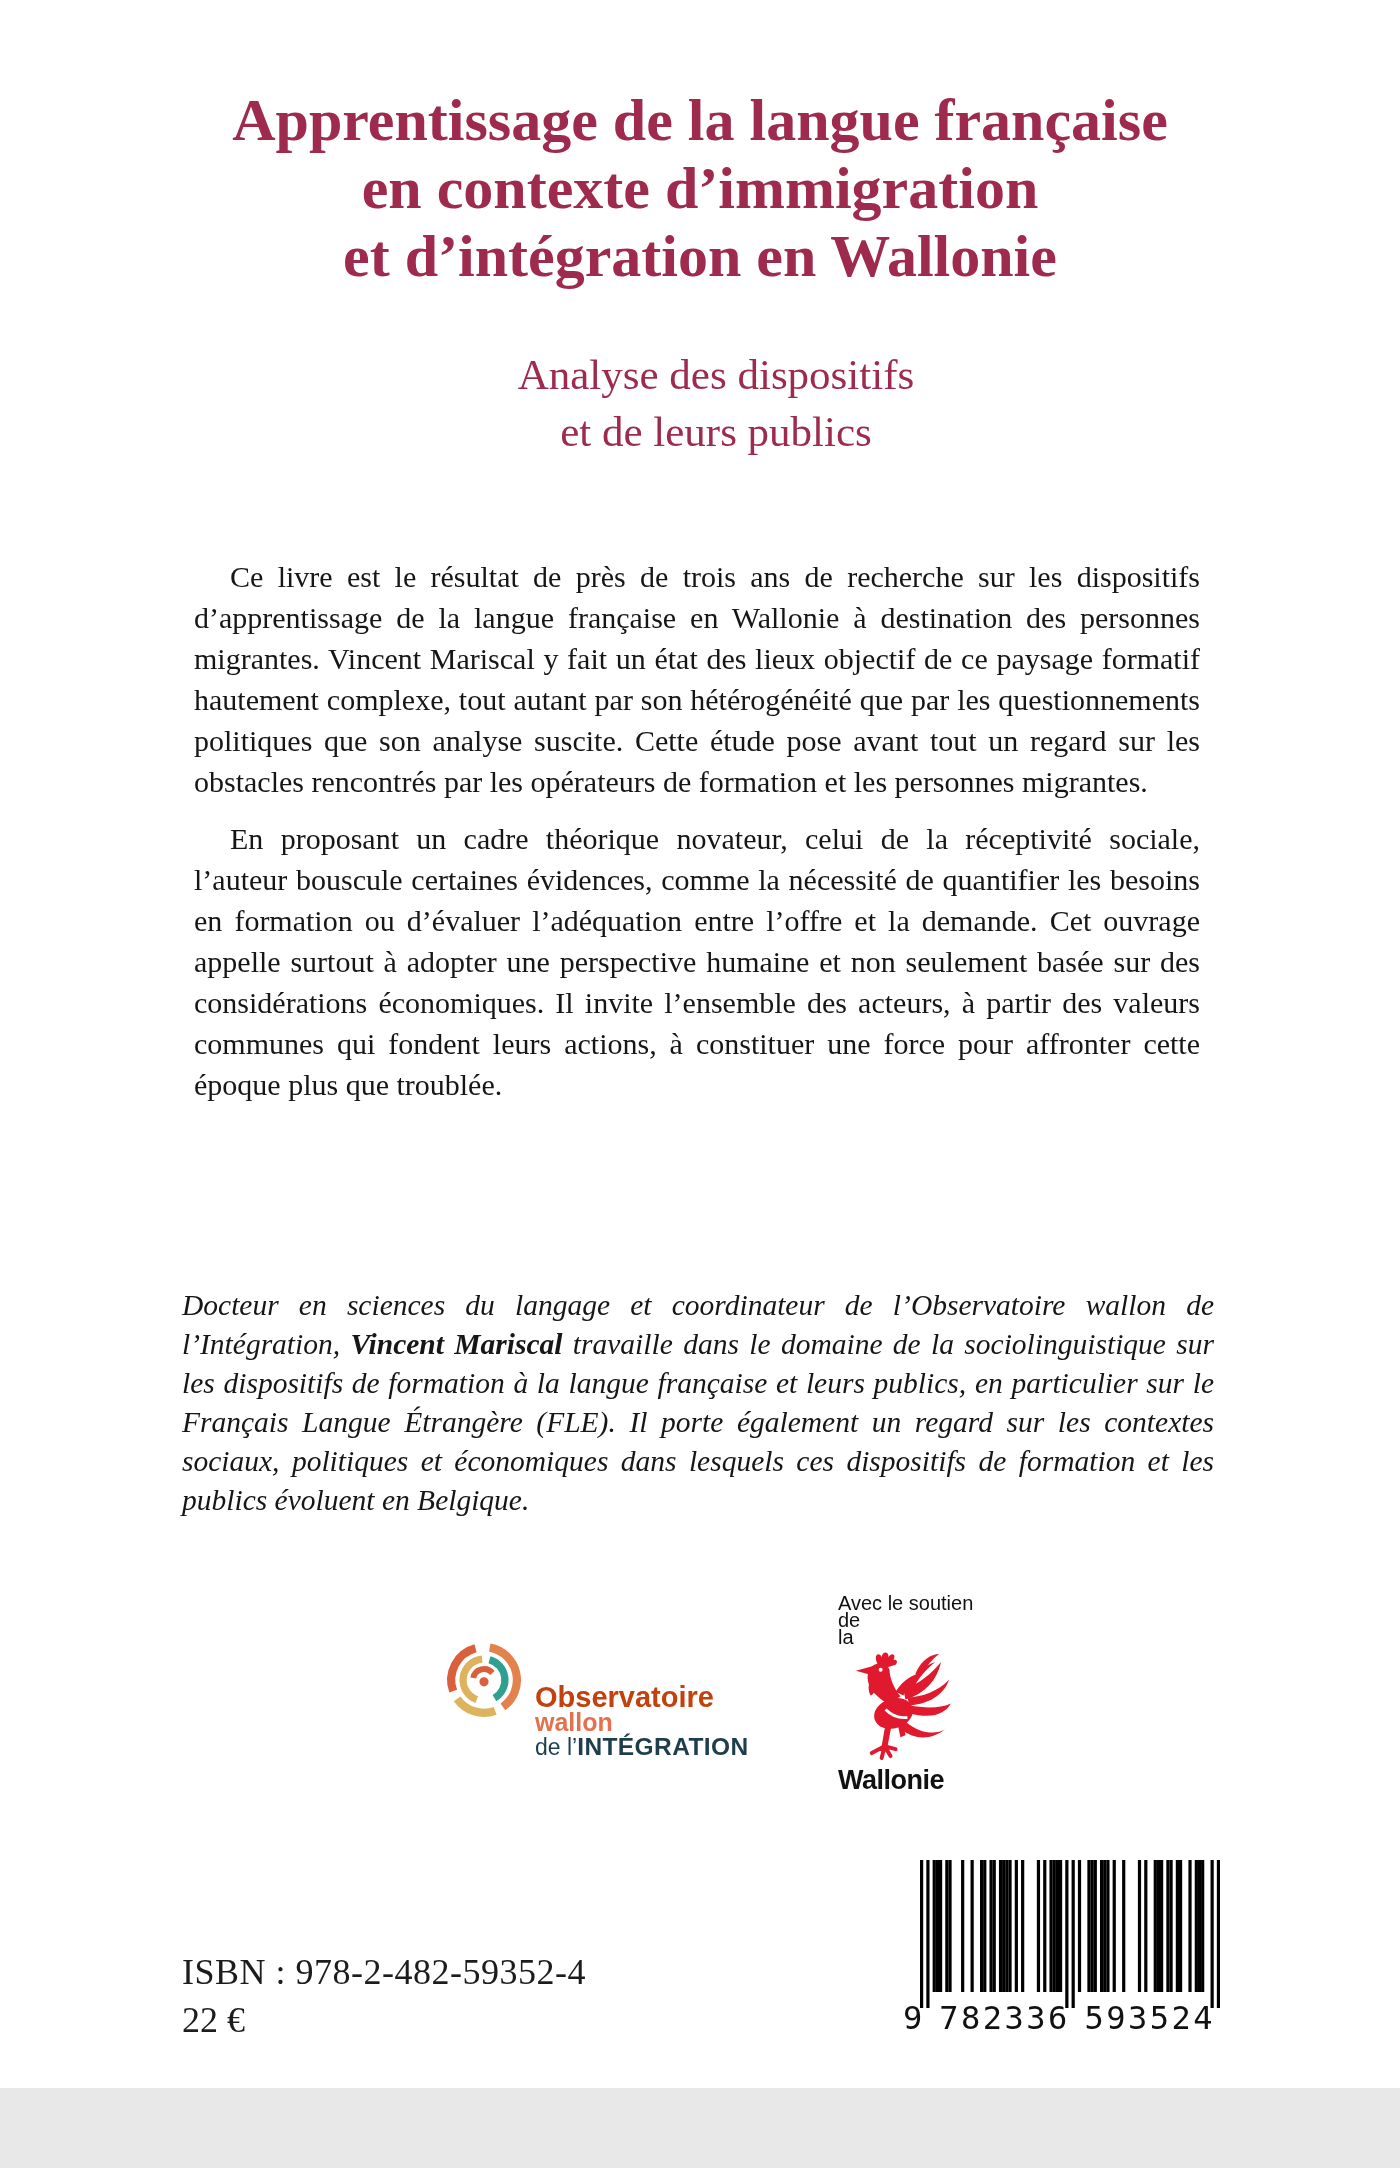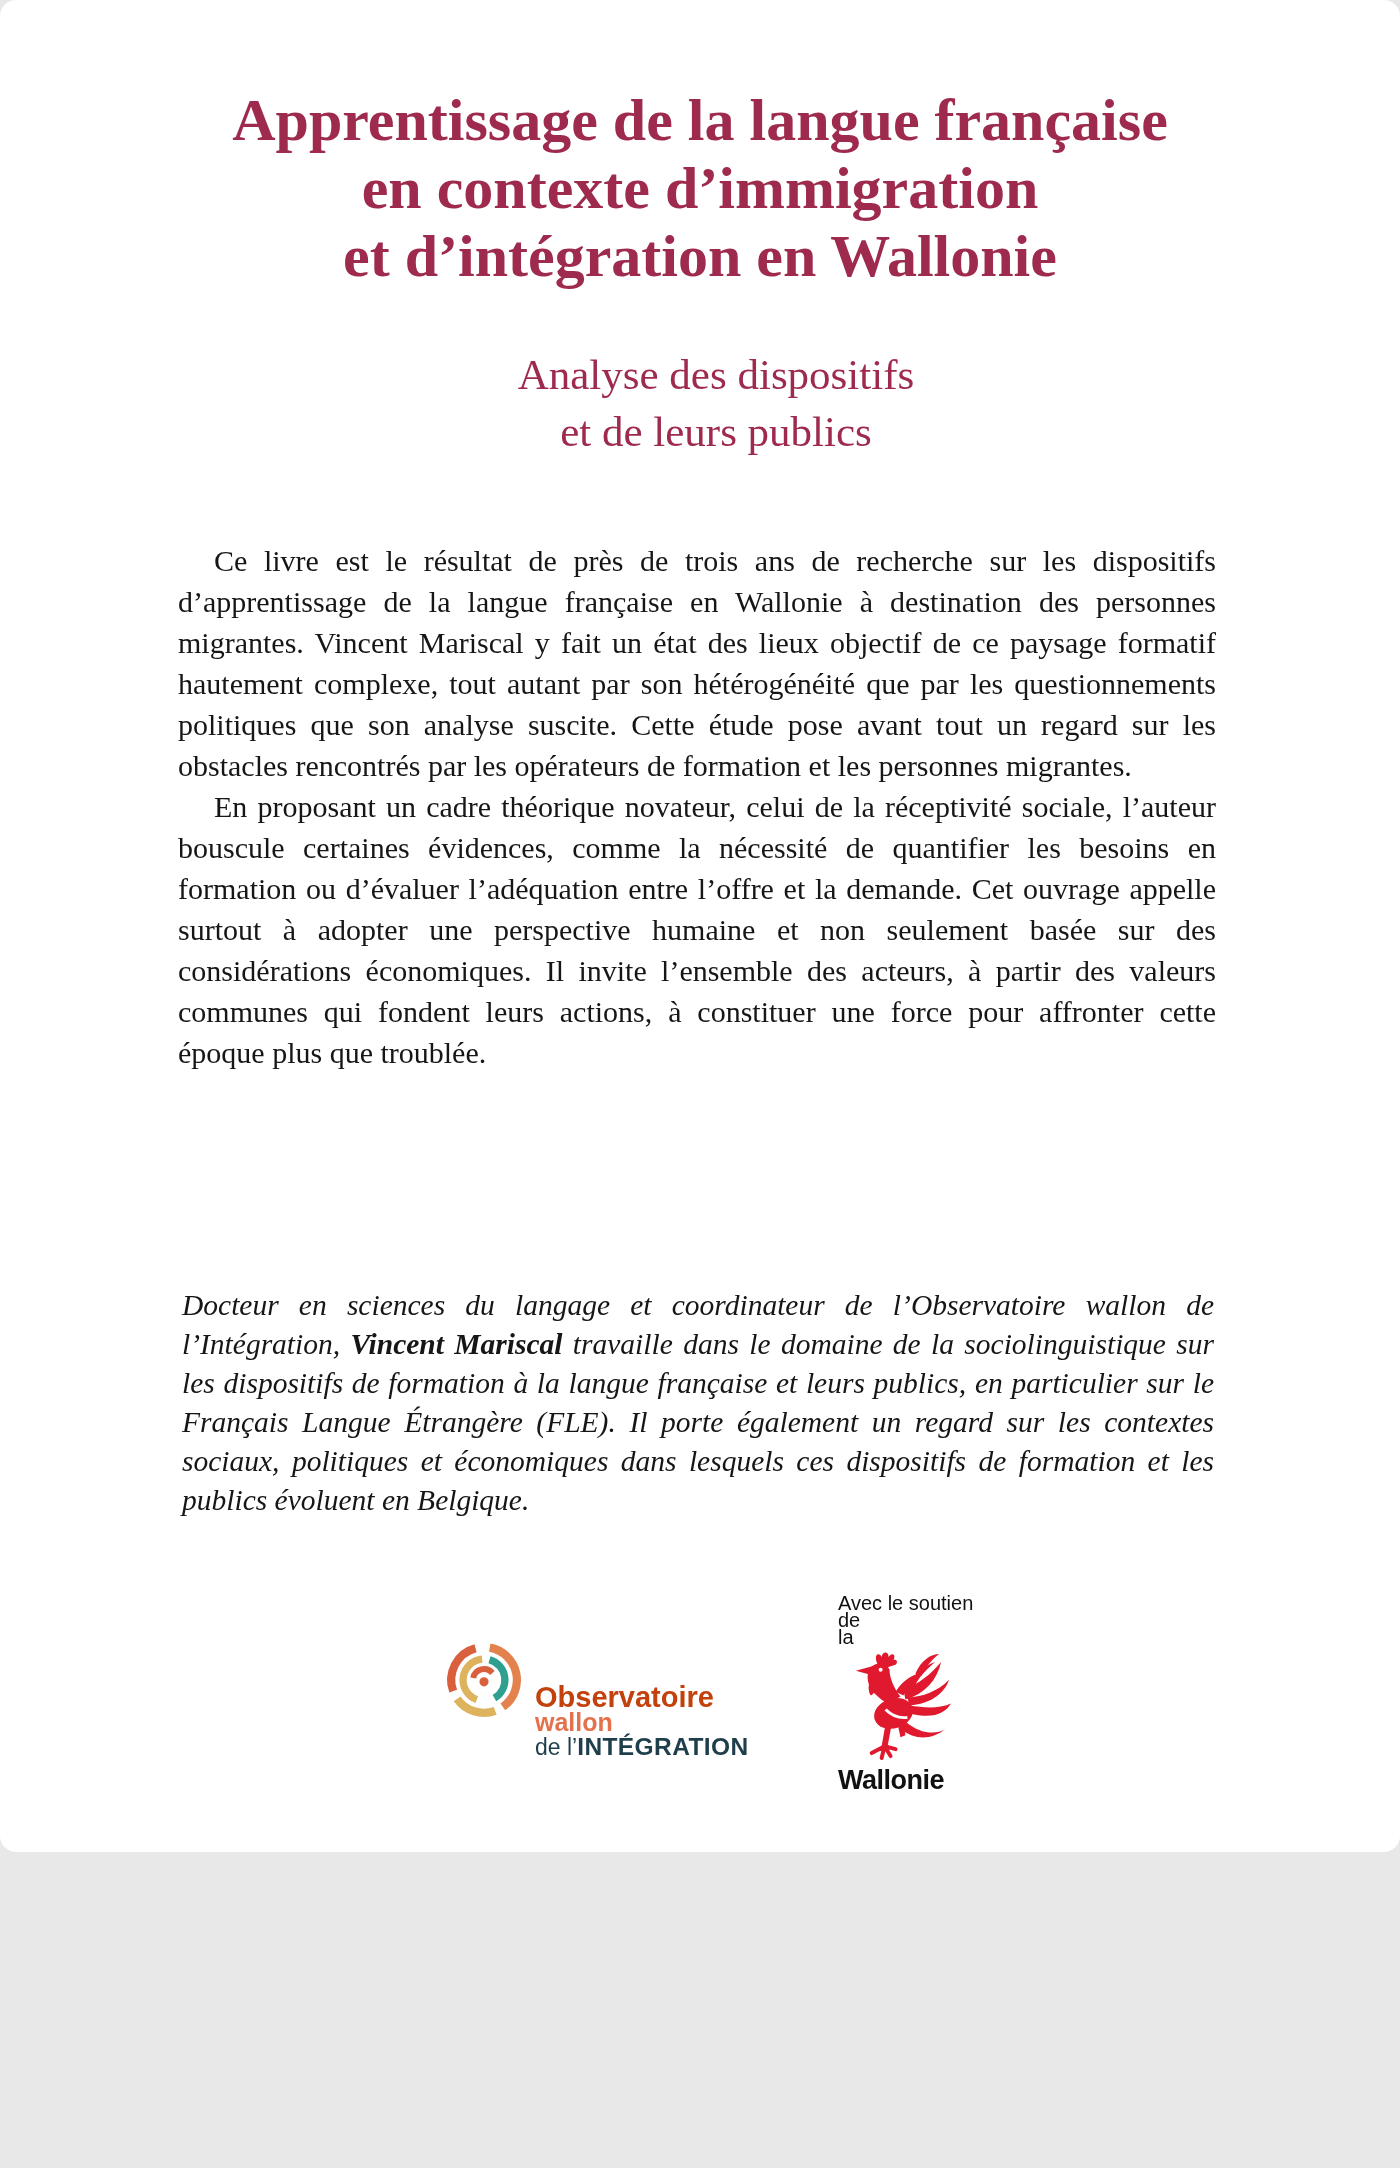--- a/index.html
+++ b/index.html
@@ -1,34 +1,34 @@
 <!DOCTYPE html>
 <html><head>
 <meta charset="utf-8">
 <style>
   html,body{margin:0;padding:0;background:#e8e8e8;}
   .page{
-    position:relative;width:1400px;height:1852px;background:#ffffff;
-    font-family:"Liberation Serif",serif;overflow:hidden;margin:0 auto;border-radius:16px;
+    position:relative;width:1400px;height:2088px;background:#ffffff;
+    font-family:"Liberation Serif",serif;overflow:hidden;margin:0 auto;
   }
   
   .title{
     position:absolute;top:86px;left:0;width:100%;text-align:center;
     color:#9e2b4e;font-weight:bold;font-size:60px;line-height:68px;
   }
   .subtitle{
     position:absolute;top:330px;left:0;width:100%;text-align:center;
     color:#9e2b4e;font-size:43px;line-height:57px;font-weight:normal;
   }
   
   .synopsis{
     position:absolute;top:540px;left:178px;width:1038px;
     font-size:30px;line-height:41px;text-align:justify;color:#161616;
   }
-  .synopsis p{margin:0;text-indent:36px;}
+  .synopsis p{margin:16px;text-indent:36px;}
   
   .bio{
     position:absolute;top:1286px;left:182px;width:1032px;
     font-size:29.5px;line-height:39px;font-style:italic;
     text-align:justify;color:#161616;
   }
   .bio strong{font-weight:bold;}
   
   .obs{
     position:absolute;left:443px;top:1639px;display:flex;align-items:flex-start;

